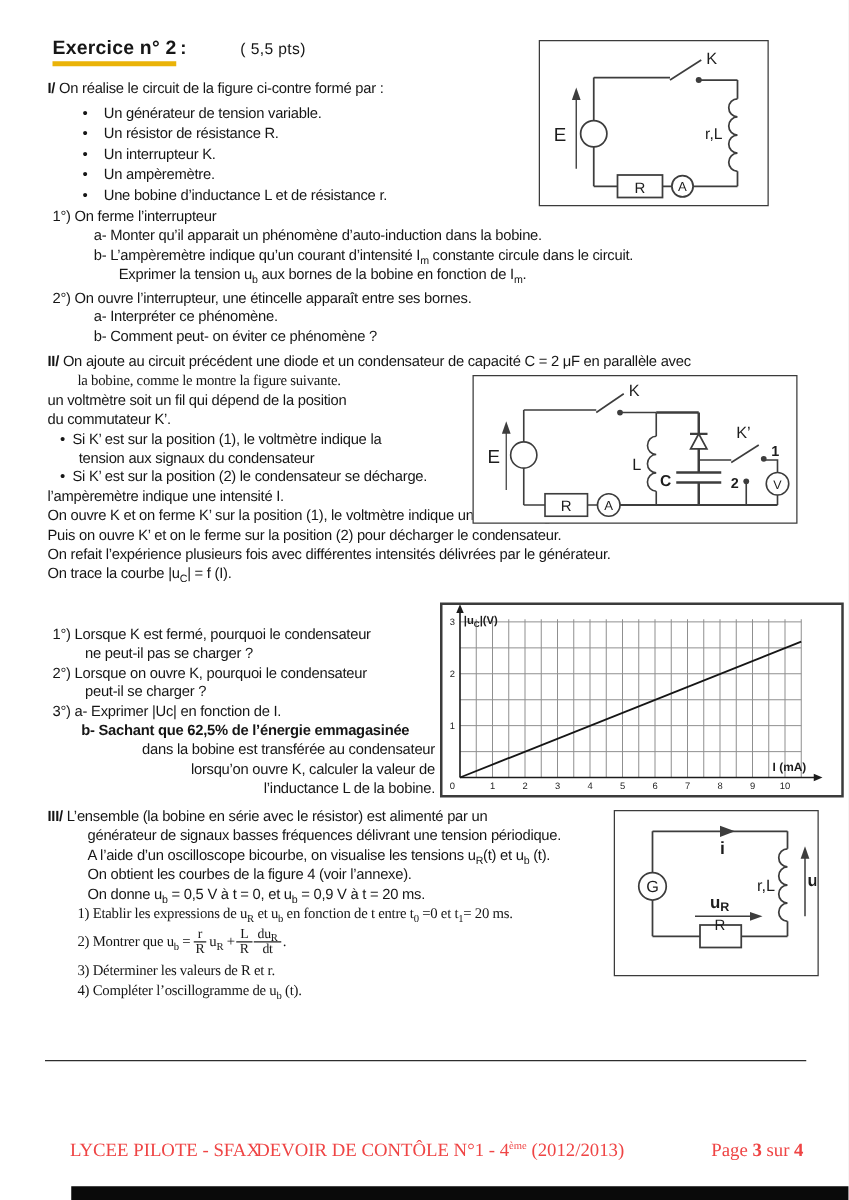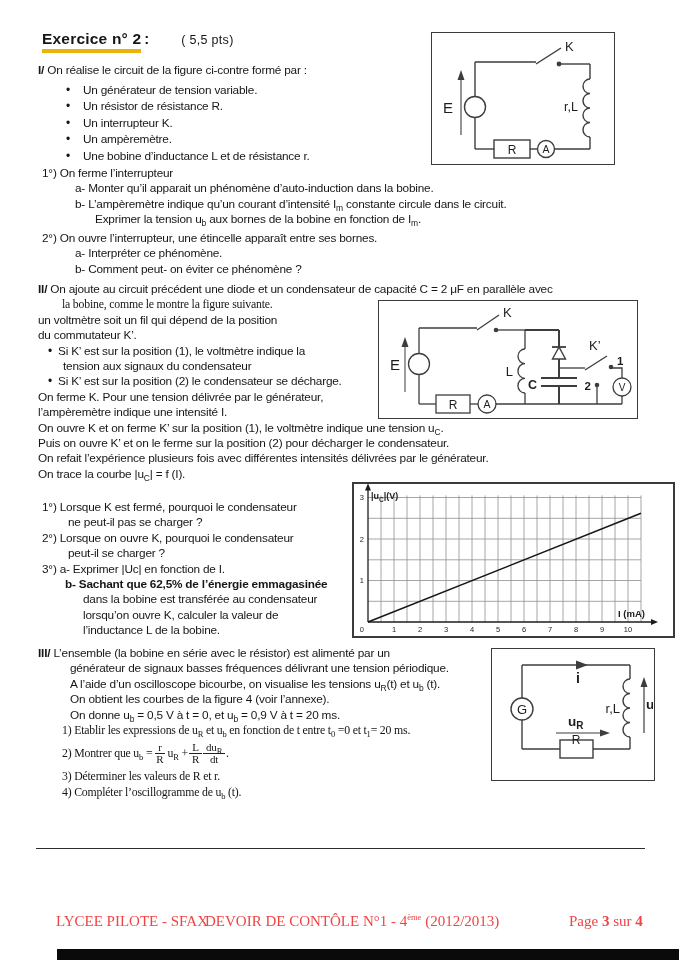--- a/index.html
+++ b/index.html
@@ -6,32 +6,32 @@
   .page{position:relative;width:679px;height:960px;background:#ffffff;overflow:hidden;
         font-family:"Liberation Sans","DejaVu Sans",sans-serif;color:#161616;}
   .blk{position:absolute;}
   .line{white-space:nowrap;font-size:11.8px;line-height:15.4px;letter-spacing:-0.2px;}
   .line b{font-weight:bold;}
   sub{font-size:8.5px;line-height:0;}
   sup{font-size:8.5px;line-height:0;}
   
   .p4{padding-left:4px;}  .p24{padding-left:24px;font-family:Liberation Serif, serif;} .p27{padding-left:27px;font-weight:bold;}
   .p30{padding-left:30px;}.p32{padding-left:32px;} .p37{padding-left:37px;}
-  .p45{padding-left:45px;}.p57{padding-left:57px;} .p25{padding-left:25px;}
+  .p45{padding-left:45px;text-align:right;}.p57{padding-left:57px;} .p25{padding-left:25px;}
   
   .bl1{padding-left:28px;}
   .bl1::before{content:"\2022";display:inline-block;width:17px;font-size:12px;}
   .bl2{padding-left:10px;}
   .bl2::before{content:"\2022";display:inline-block;width:10px;font-size:12px;}
   .blist .line{line-height:16.5px;}
   
   .titlerow{display:flex;align-items:baseline;}
   .exo{font-size:15.5px;font-weight:bold;border-bottom:4px solid #eab308;padding-bottom:1px;letter-spacing:.2px;}
   .exocolon{font-size:15px;font-weight:bold;margin-left:3px;}
-  .pts{font-size:12.5px;margin-left:32px;letter-spacing:.3px;}
+  .pts{font-size:12.5px;margin-left:43px;letter-spacing:.3px;}
   
   .figbox{position:absolute;border:1.6px solid #3b3b3b;background:#fff;box-sizing:border-box;}
   .figbox svg{display:block;}
   svg text{font-family:"Liberation Sans","DejaVu Sans",sans-serif;fill:#1d1d1d;}
   
   .eqline{display:flex;align-items:center;gap:1px;height:31px;font-size:11.8px;letter-spacing:-0.2px;}
   .frac{display:inline-flex;flex-direction:column;align-items:center;font-size:11px;line-height:1.05;}
   .frac .num{border-bottom:1px solid #222;padding:0 3px;}
   .frac .den{padding:0 3px;}
   
@@ -76,21 +76,20 @@
   </div>
 
   <div class="blk" style="left:38px;top:282px;">
     <div class="line"><b>II/</b>  On ajoute au circuit précédent une diode et un condensateur de capacité C = 2 μF en parallèle avec</div>
     <div class="line p24">la bobine, comme le montre la figure suivante.</div>
     <div class="line">un voltmètre soit un fil qui dépend de la position</div>
     <div class="line">du commutateur K’.</div>
     <div class="line bl2">Si K’ est sur la position (1), le voltmètre indique la</div>
     <div class="line p25">tension aux signaux du condensateur</div>
     <div class="line bl2">Si K’ est sur la position (2) le condensateur se décharge.</div>
-    <div class="line">On ferme K. Pour une tension délivrée par le générateur,</div>
     <div class="line">l’ampèremètre indique une intensité I.</div>
     <div class="line">On  ouvre K et on ferme K’ sur la position (1), le voltmètre indique une tension u<sub>C</sub>.</div>
     <div class="line">Puis on ouvre K’ et on le ferme sur la position (2) pour décharger le condensateur.</div>
     <div class="line">On refait l’expérience plusieurs fois avec différentes intensités délivrées par le générateur.</div>
     <div class="line">On trace la courbe |u<sub>C</sub>| = f (I).</div>
   </div>
 
   <div class="blk" style="left:38px;top:500px;width:310px;">
     <div class="line p4">1°)  Lorsque K est fermé, pourquoi le condensateur</div>
     <div class="line p30">ne peut-il pas se charger ?</div>

